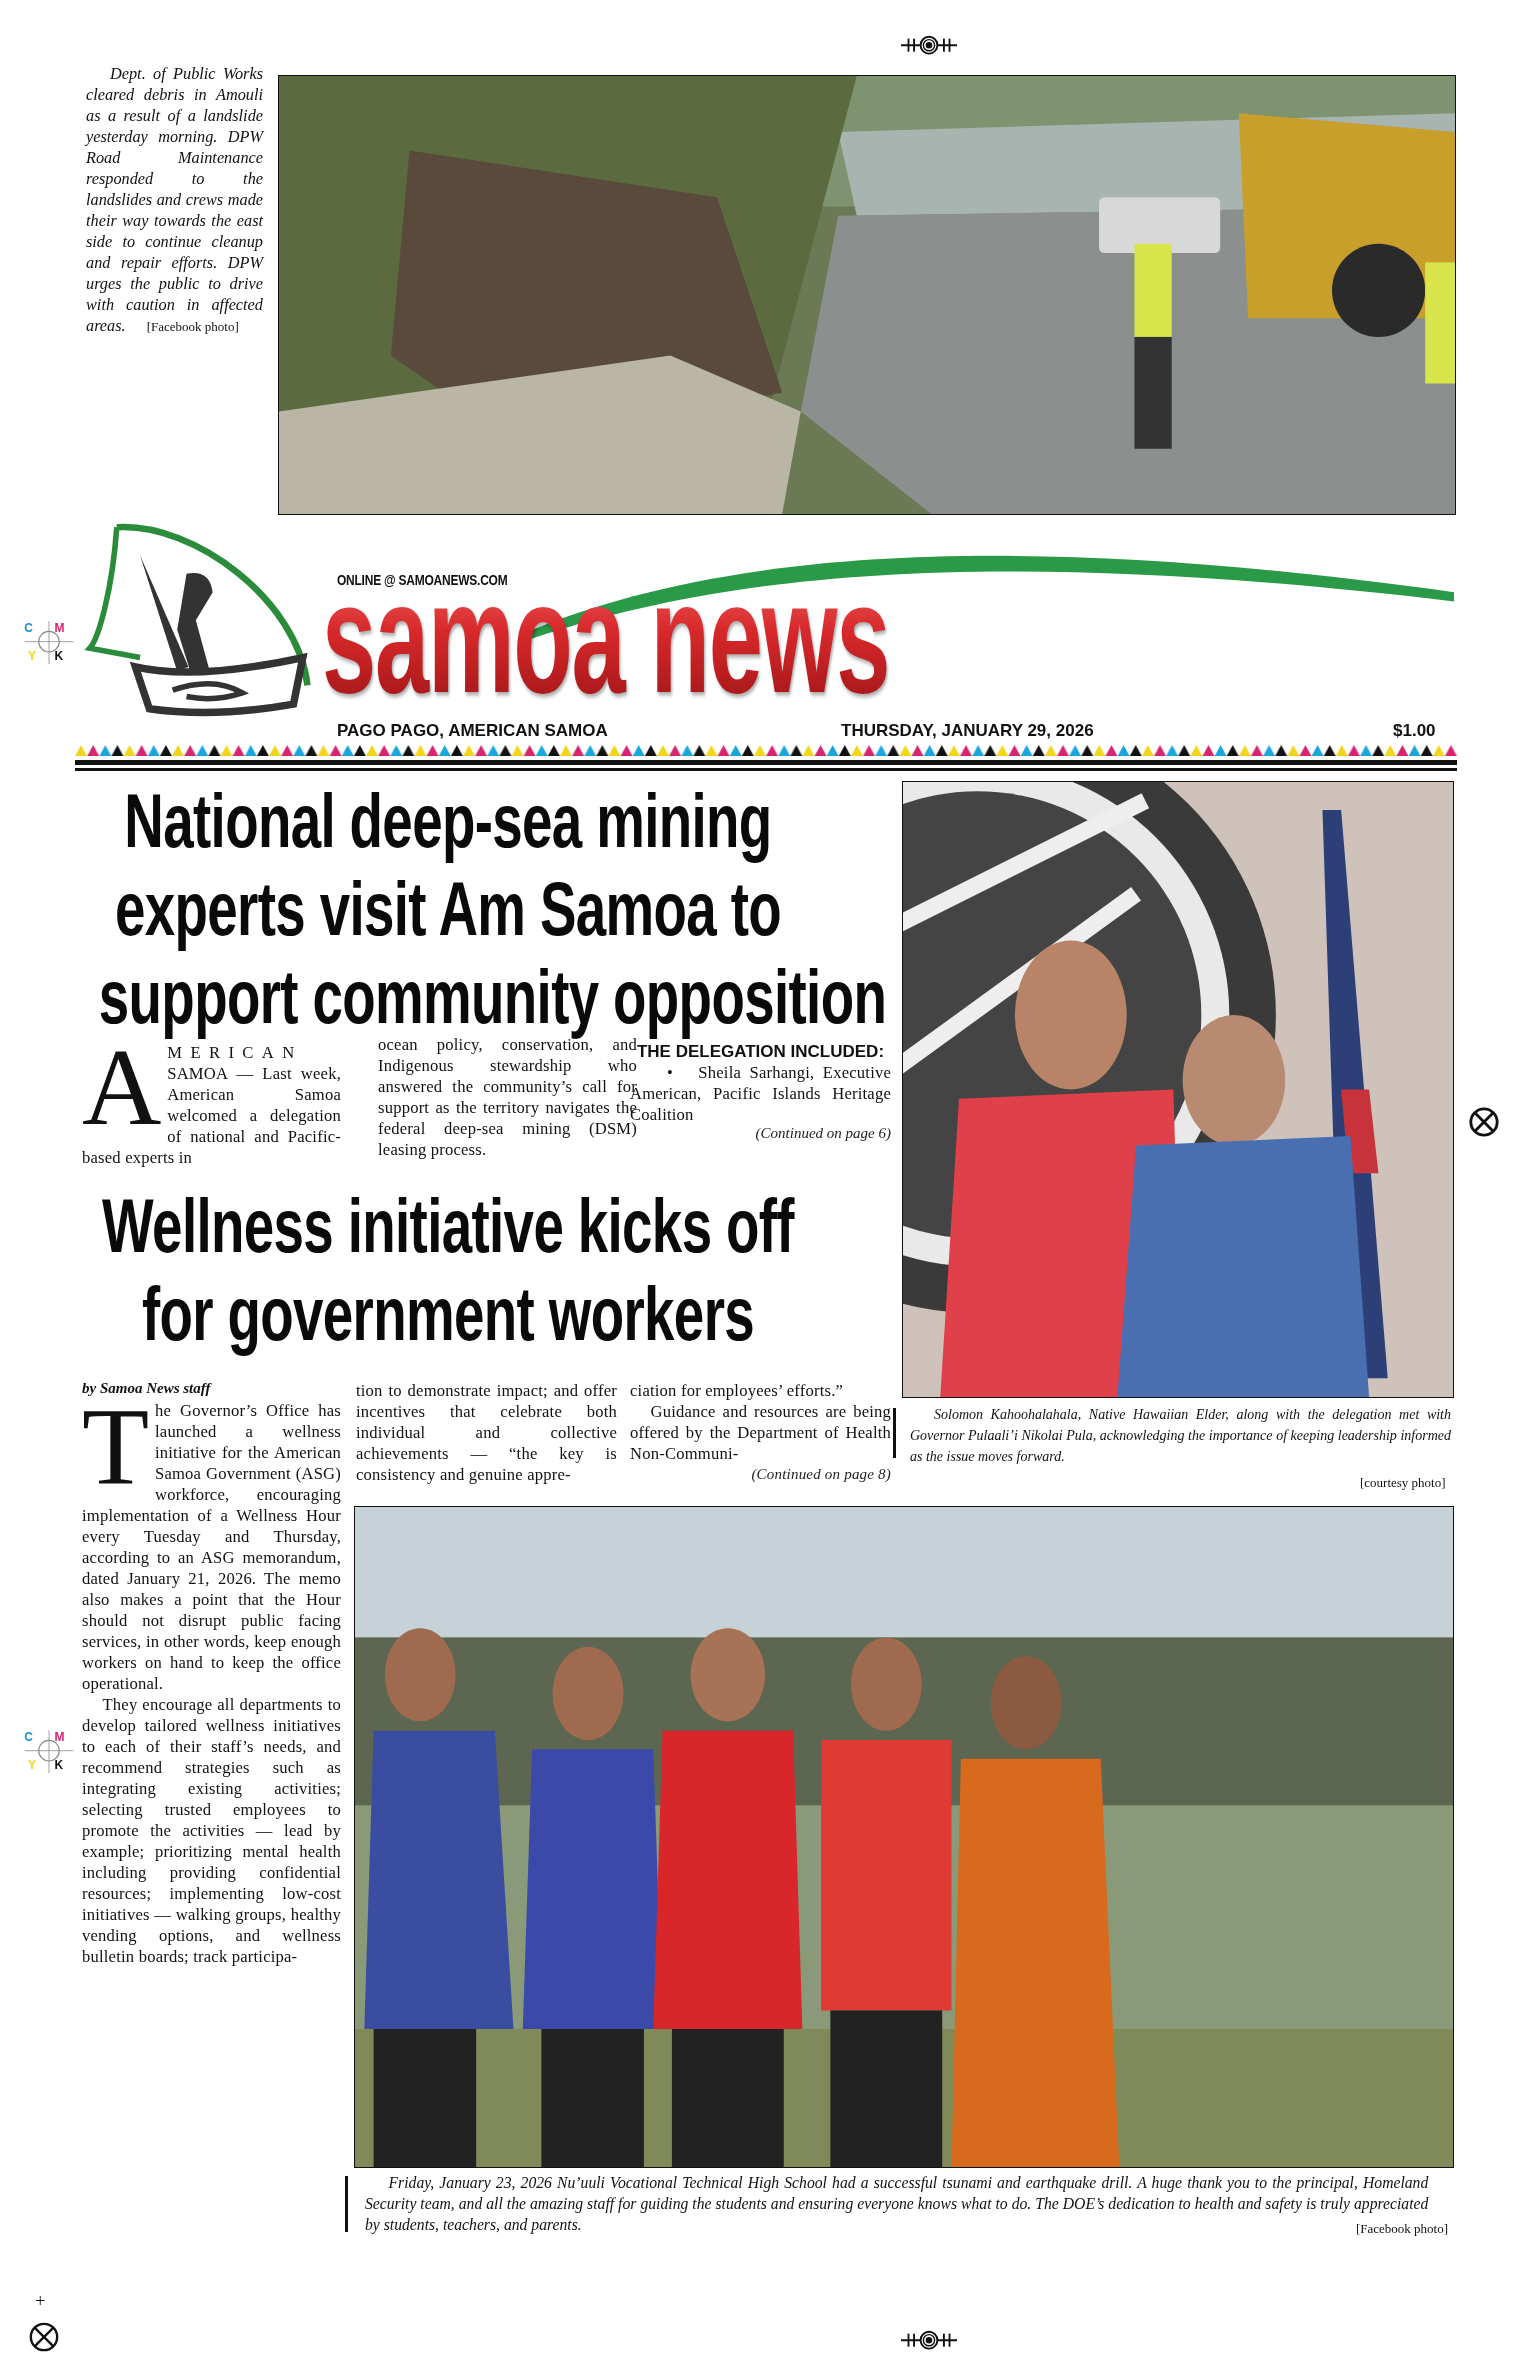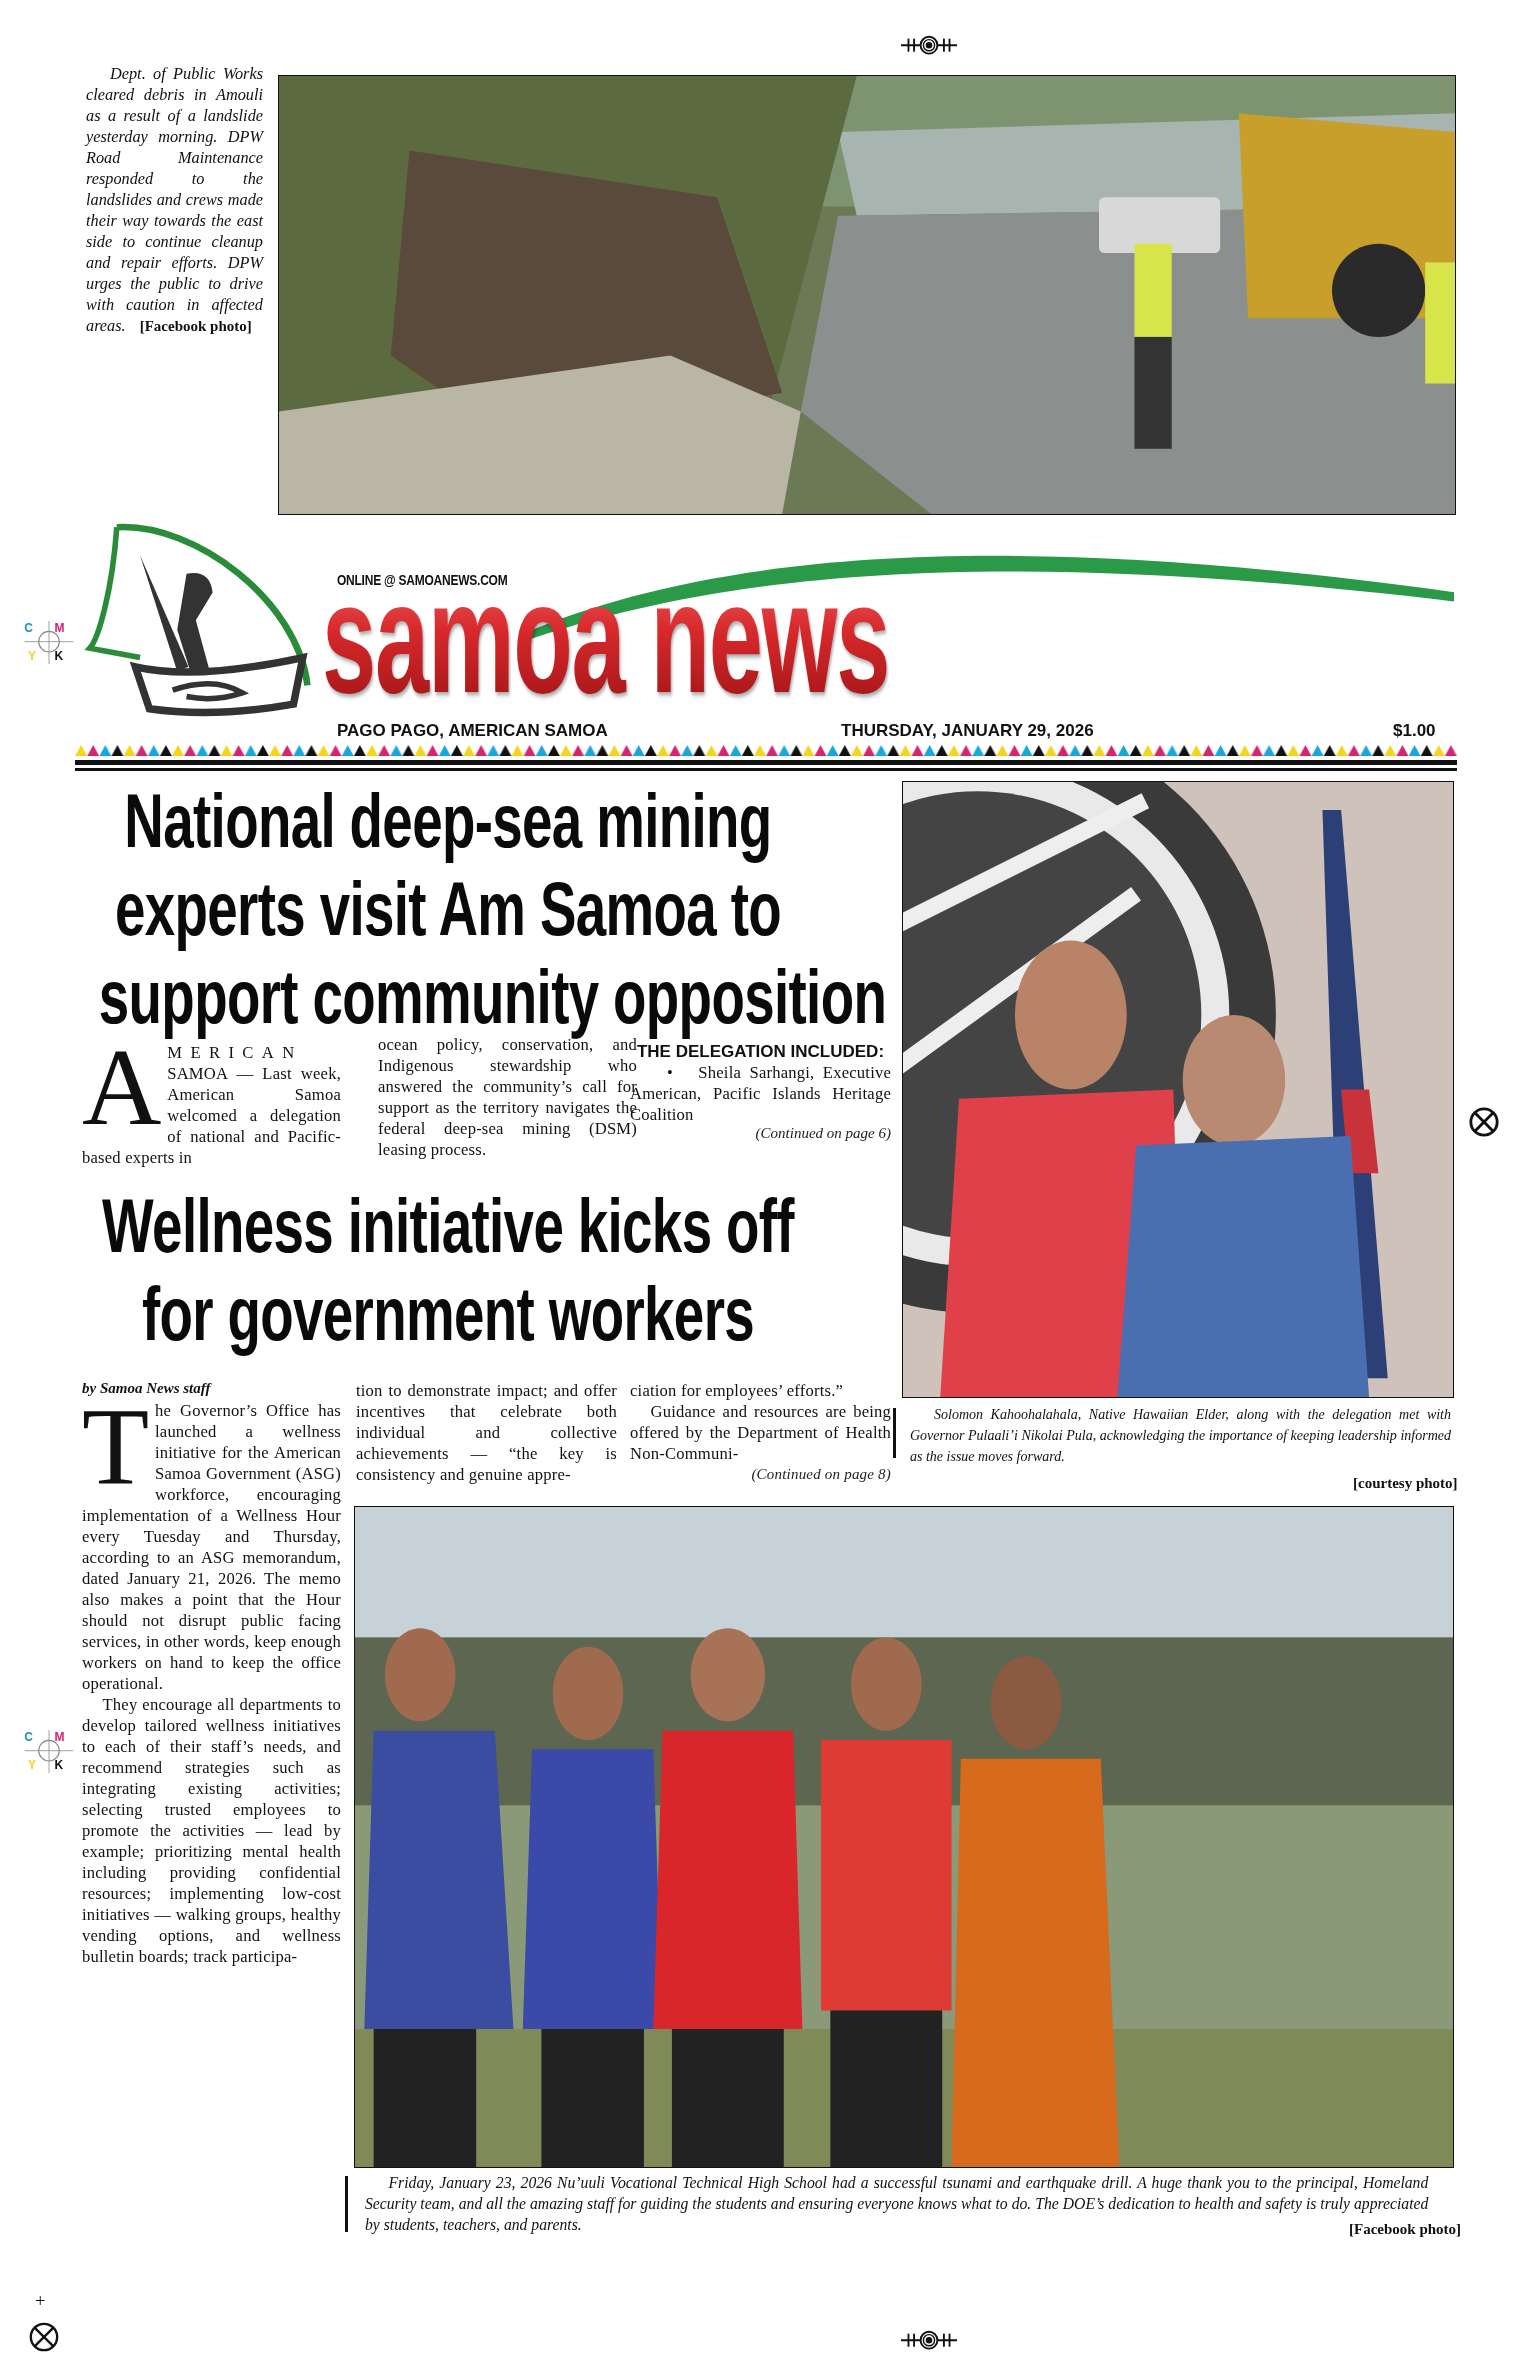--- a/index.html
+++ b/index.html
@@ -7,21 +7,21 @@
   .abs { position: absolute; }
 
   
   .reg-top, .reg-bottom { width: 56px; height: 22.4px; }
   .cmyk { width: 56px; height: 47px; font-family: "Liberation Sans", sans-serif; font-weight: bold; font-size: 12px; }
   .cmyk span { position: absolute; }
   .xmark { width: 32px; height: 32px; }
 
   
   .top-caption { left: 86px; top: 63px; width: 177px; font-style: italic; font-size: 16.3px; line-height: 21px; text-align: justify; text-indent: 24px; }
-  .credit { font-style: normal; font-weight: bold; font-size: 15px; margin-left: 14px; }
+  .credit { font-style: normal; font-weight: normal; font-size: 13px; margin-left: 21px; }
 
   .photo { border: 1.9px solid #111; overflow: hidden; }
   .photo svg { display: block; width: 100%; height: 100%; }
 
   
   .online { left: 337px; top: 571px; font-family: "Liberation Sans", sans-serif; font-weight: bold; font-size: 15px; transform: scaleX(0.8); transform-origin: left; letter-spacing: -0.3px; }
   .mast-title { left: 322px; top: 559px; font-family: "Liberation Sans", sans-serif; font-weight: bold; font-size: 157px; line-height: 157px; color: #d92a2a; transform: scaleX(0.62); transform-origin: left; letter-spacing: -1.9px;
     background: linear-gradient(180deg, #f26b6b 0%, #d8292b 45%, #9e1416 100%); -webkit-background-clip: text; background-clip: text; -webkit-text-fill-color: transparent; filter: drop-shadow(2.8px 3.7px 1.9px rgba(0,0,0,0.35)); white-space: nowrap; }
   .mast-meta { font-family: "Liberation Sans", sans-serif; font-weight: bold; font-size: 17px; top: 721px; }
   .triangles { left: 75px; top: 743px; width: 1382px; height: 11.2px; }

